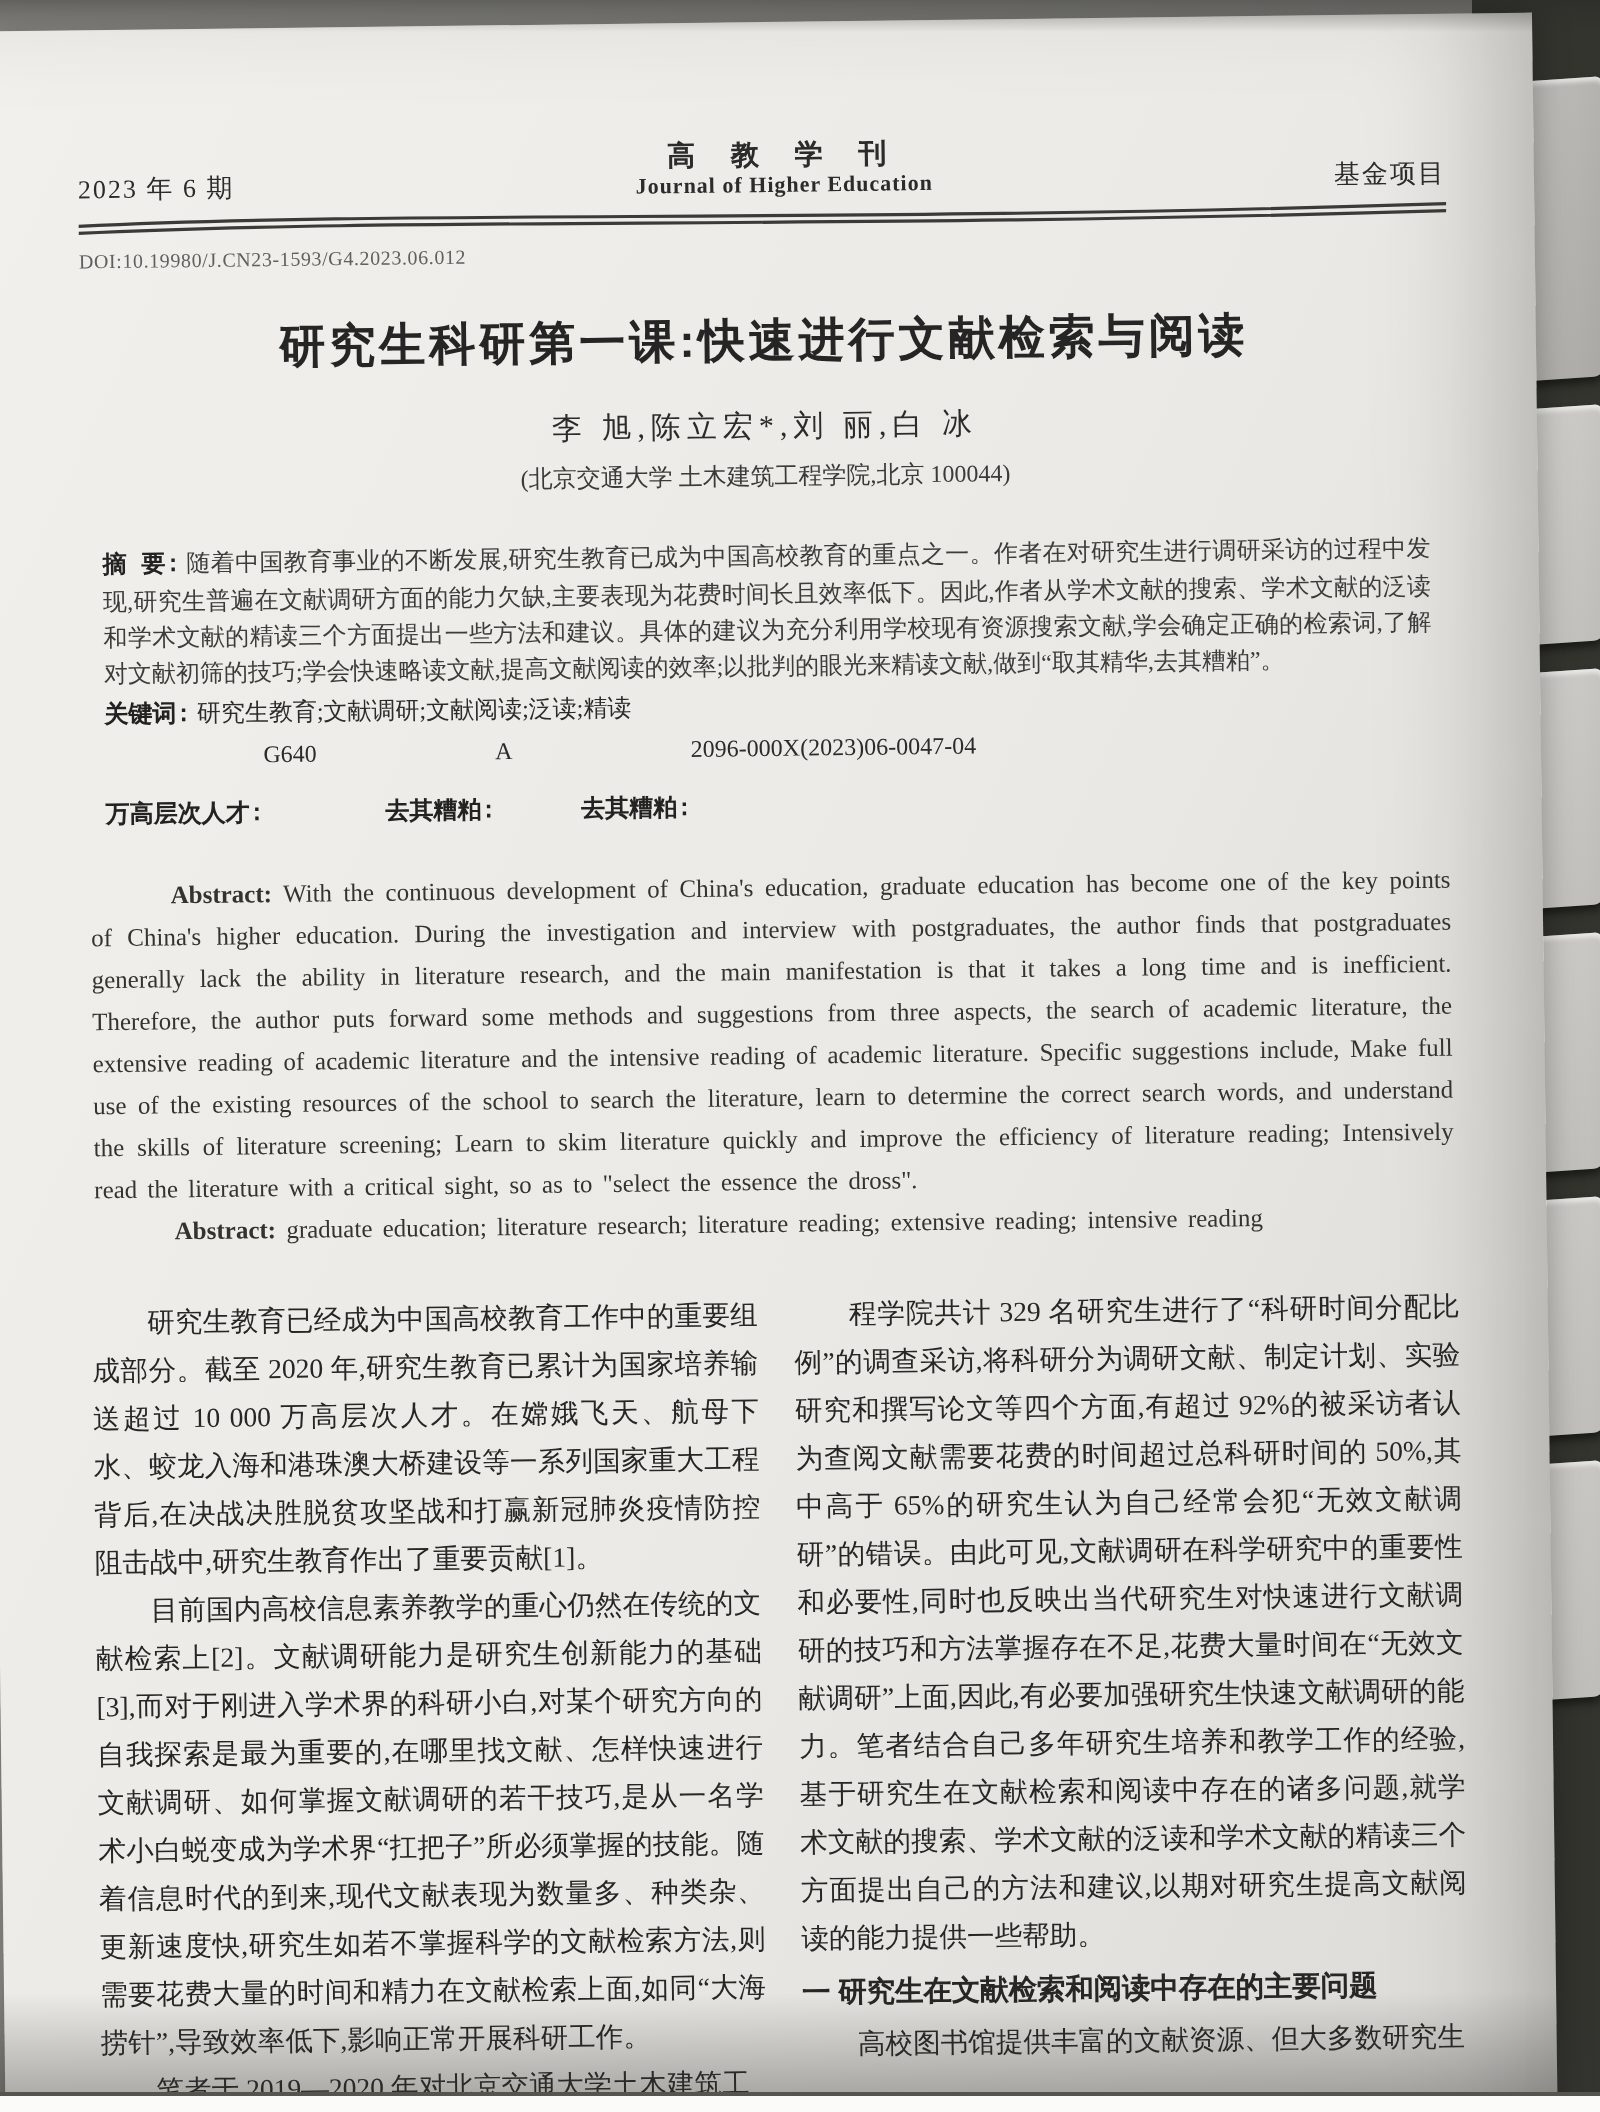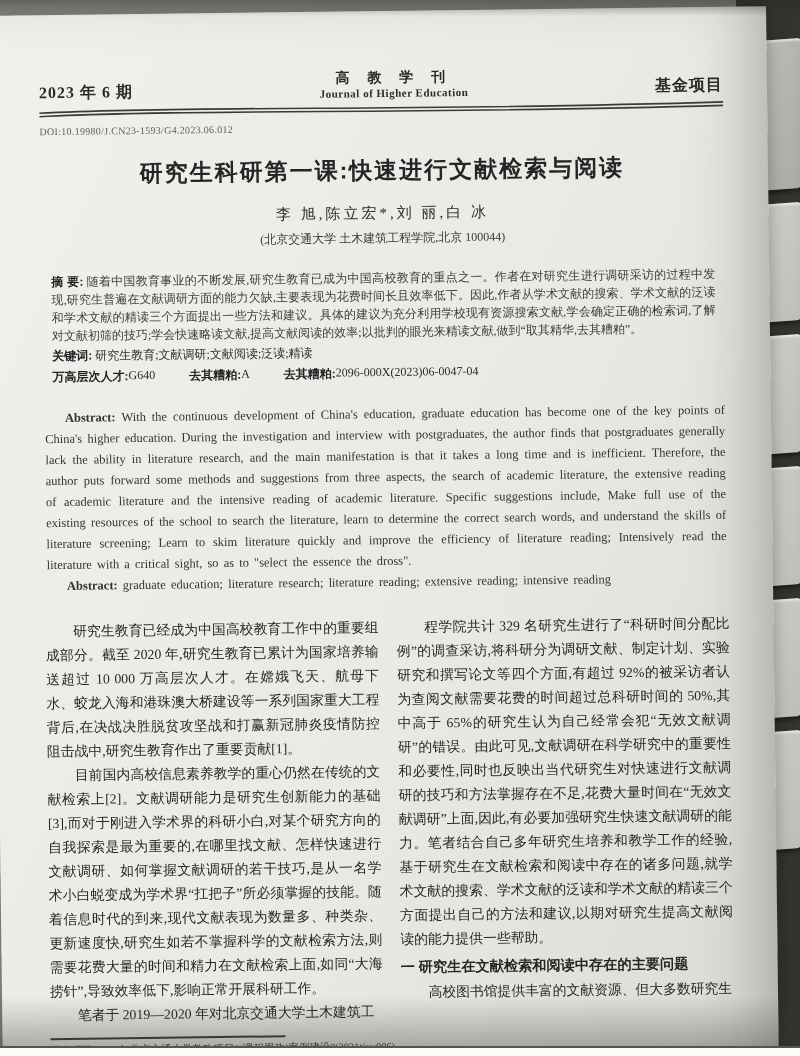--- a/index.html
+++ b/index.html
@@ -20,39 +20,39 @@
        font-family:"Liberation Sans","DejaVu Sans",sans-serif;font-size:22px;color:#3a3a38;}
   .key.blank{height:150px;background:linear-gradient(100deg,#c9c8c4,#a9a8a4);margin-top:40px;}
   .key .sub{font-size:10px;margin-top:2px;color:#4a4a48;}
   
   .paper{position:absolute;left:-10px;top:12px;width:776px;height:1120px;
        background:linear-gradient(115deg,#f2f0ec 0%,#ebe9e5 55%,#dbd9d5 100%);
        box-shadow:inset -46px 0 70px -36px rgba(0,0,0,.28), 0 0 18px rgba(0,0,0,.35);
        transform:rotate(-0.7deg);transform-origin:40% 0;
        z-index:2;box-sizing:border-box;padding:58px 44px 0 48px;}
   .hdr{display:flex;align-items:flex-end;justify-content:space-between;}
-  .hdr-issue,.hdr-col{font-size:16px;font-weight:bold;letter-spacing:1px;}
+  .hdr-issue,.hdr-col{font-size:13px;font-weight:normal;letter-spacing:1px;}
   .hdr-center{text-align:center;line-height:1.25;}
   .hdr-cn{font-size:14px;font-weight:bold;letter-spacing:7px;
        font-family:"Liberation Sans","DejaVu Sans",sans-serif;}
   .hdr-en{font-size:11px;font-weight:bold;letter-spacing:.5px;}
   .rule-wavy{display:block;width:100%;height:12px;margin-top:2px;}
   .doi{font-size:10px;color:#60605e;margin-top:8px;letter-spacing:.3px;}
   .title{margin:22px 0 0 0;text-align:center;font-size:23px;letter-spacing:2px;
        font-family:"Liberation Sans","DejaVu Sans",sans-serif;font-weight:bold;color:#252525;}
   .authors{margin-top:18px;text-align:center;font-size:15px;letter-spacing:3px;}
   .affil{margin-top:7px;text-align:center;font-size:12px;color:#3a3a38;}
   .abs-cn{margin:22px 10px 0 10px;font-size:12px;line-height:18px;text-align:justify;color:#3c3c3a;}
-  .blabel{font-family:Liberation Sans, sans-serif;font-weight:bold;color:#222;}
+  .blabel{font-family:Liberation Mono, monospace;font-weight:bold;color:#222;margin-top:28px;}
   .kw-cn{margin:2px 10px 0 10px;font-size:12px;line-height:18px;}
   .meta{margin:4px 10px 0 10px;font-size:12px;display:flex;gap:0;}
   .meta span.val{margin-right:34px;}
   .abs-en{margin:22px 2px 0 2px;font-size:12.5px;line-height:21px;text-align:justify;
        text-indent:1.6em;word-spacing:2px;color:#33332f;}
-  .abs-en b,.kw-en b{font-weight:bold;}
+  .abs-en b,.kw-en b{font-weight:bold;margin-left:20px;}
   .kw-en{margin:3px 2px 0 2px;font-size:12.5px;text-indent:1.6em;word-spacing:2px;color:#33332f;}
   .cols{display:flex;gap:18px;margin-top:26px;}
   .col{width:50%;font-size:13.8px;line-height:24px;text-align:justify;color:#262624;}
   .col p{margin:0;text-indent:2em;}
   .col .sect{font-family:"Liberation Sans","DejaVu Sans",sans-serif;font-weight:bold;
        font-size:14.2px;margin:3px 0 2px 0;text-indent:0;}
   .fnrule{width:235px;border-top:2px solid #3a3a38;margin-top:10px;}
   .fnotes{margin-top:4px;font-size:10.5px;line-height:14px;color:#2f2f2d;}
   .fnotes div{margin:0;}
   .bottom-shade{position:absolute;left:0;bottom:8px;width:100%;height:52px;z-index:4;

